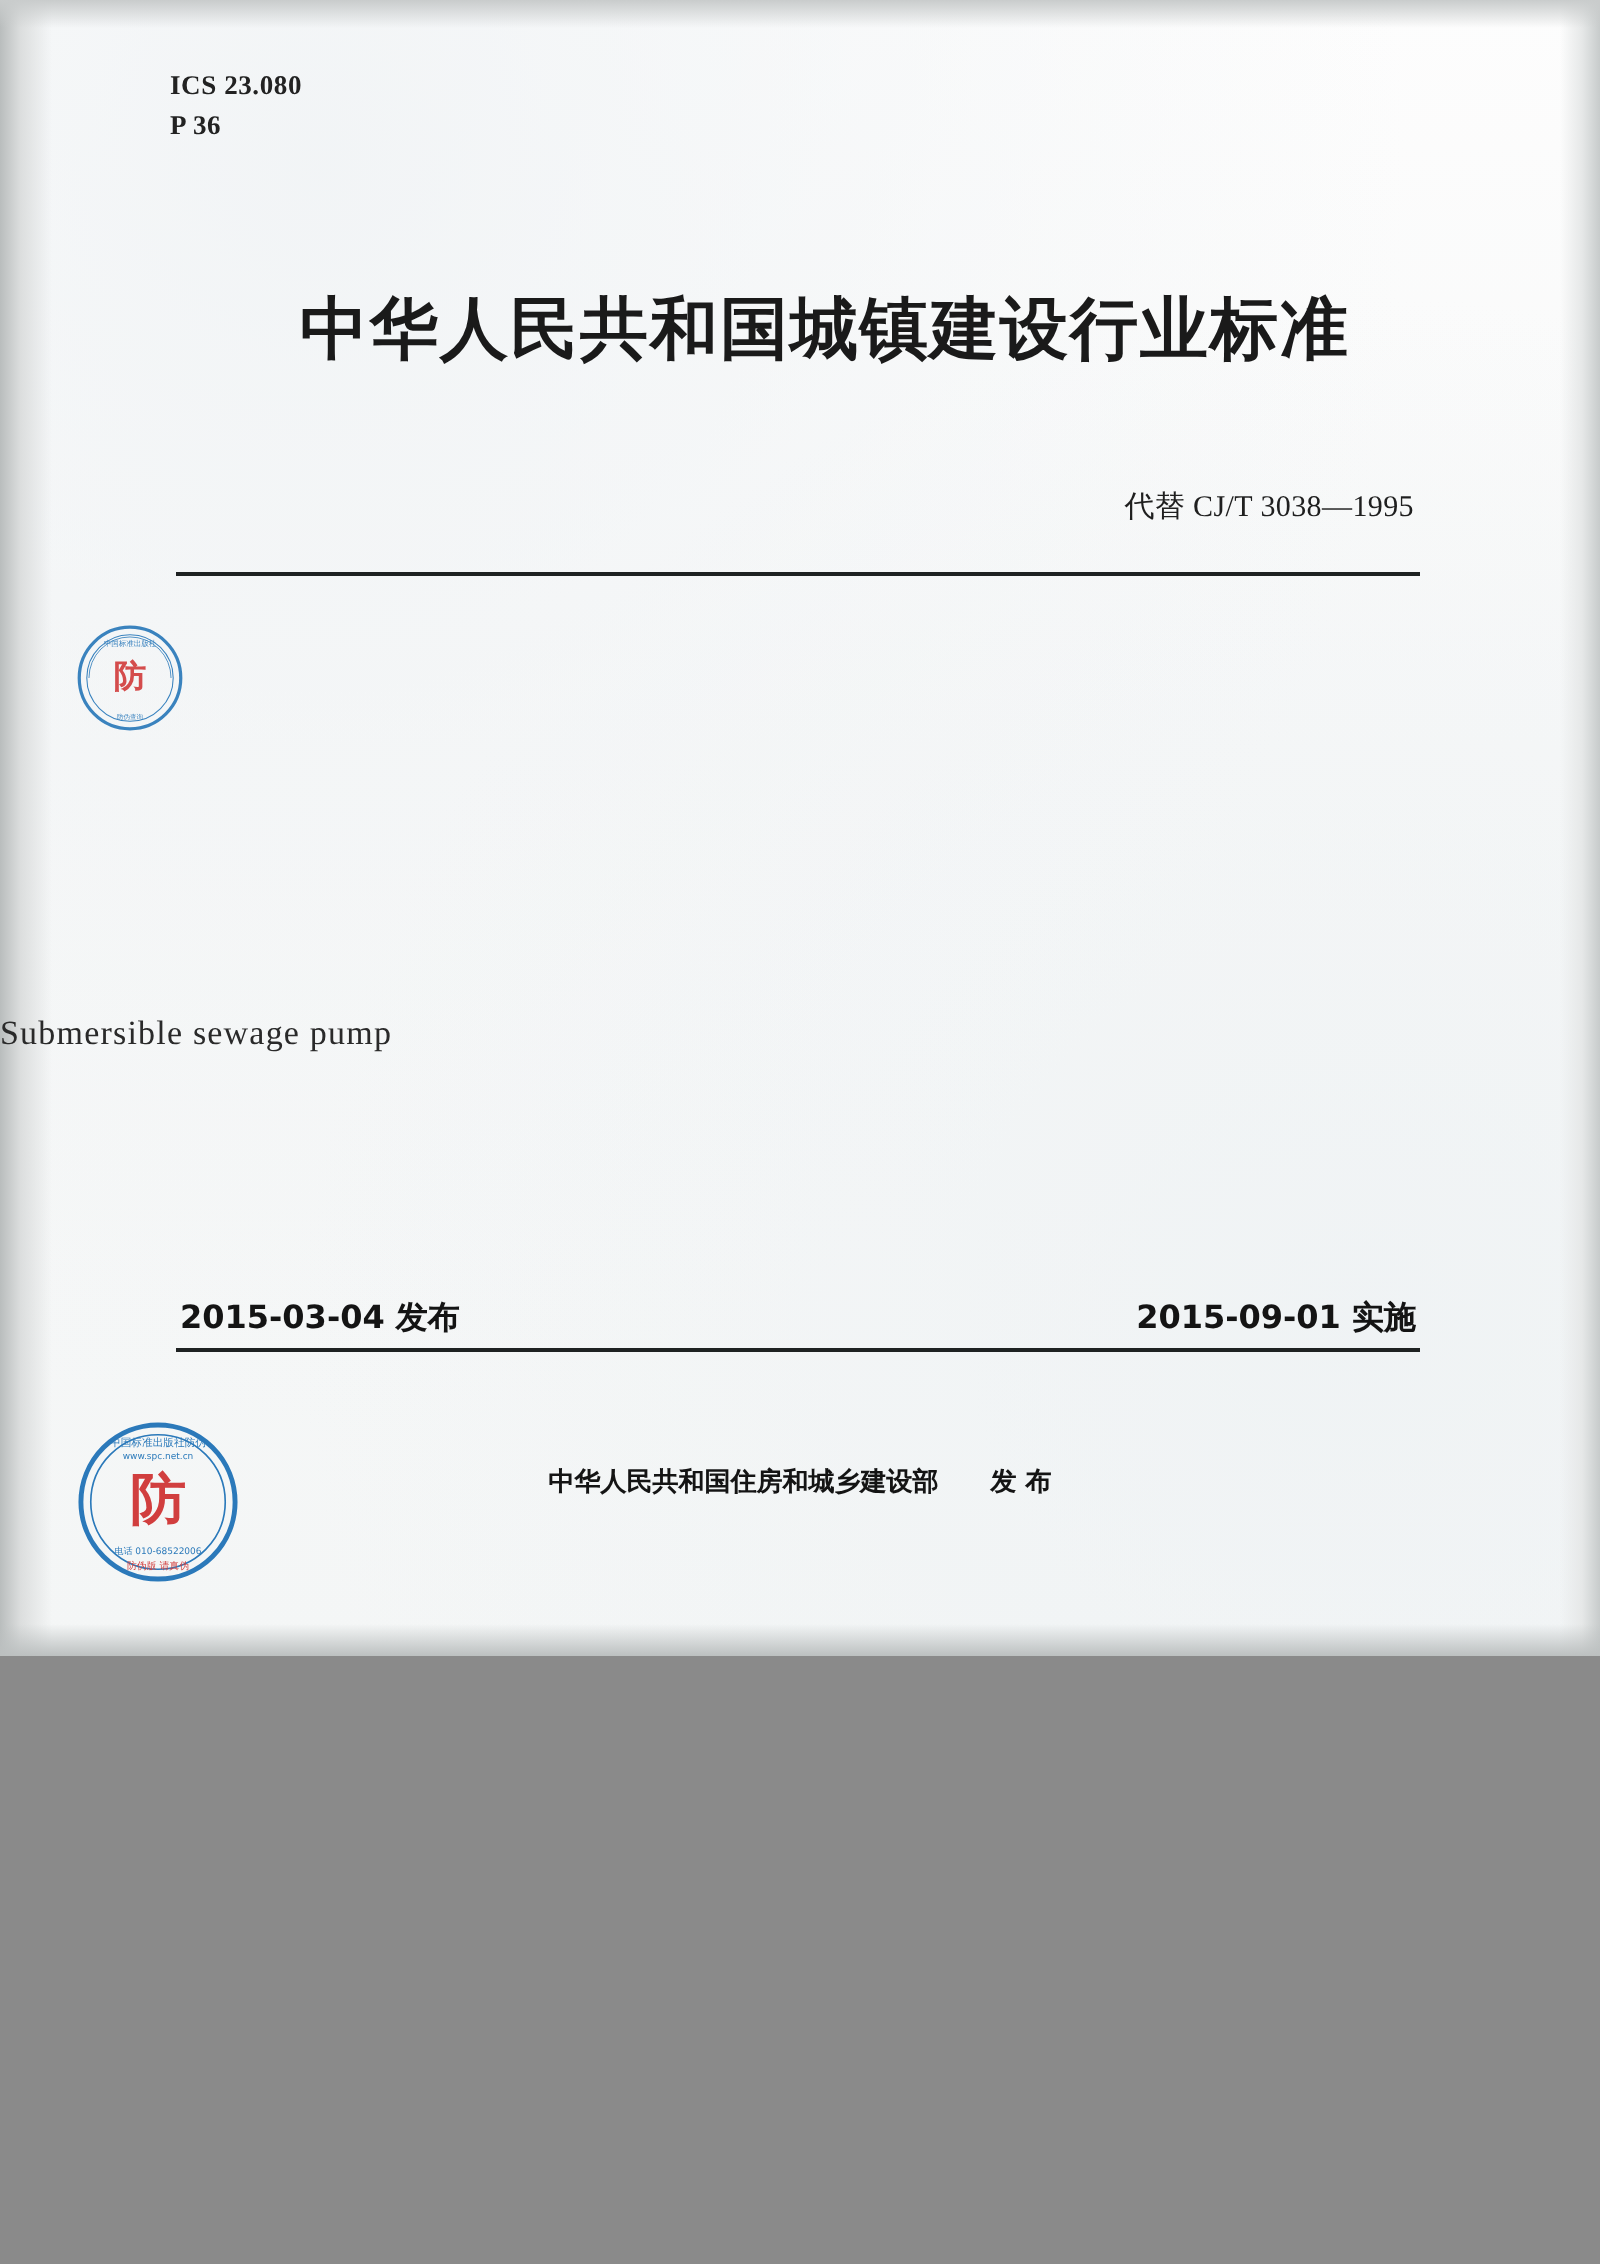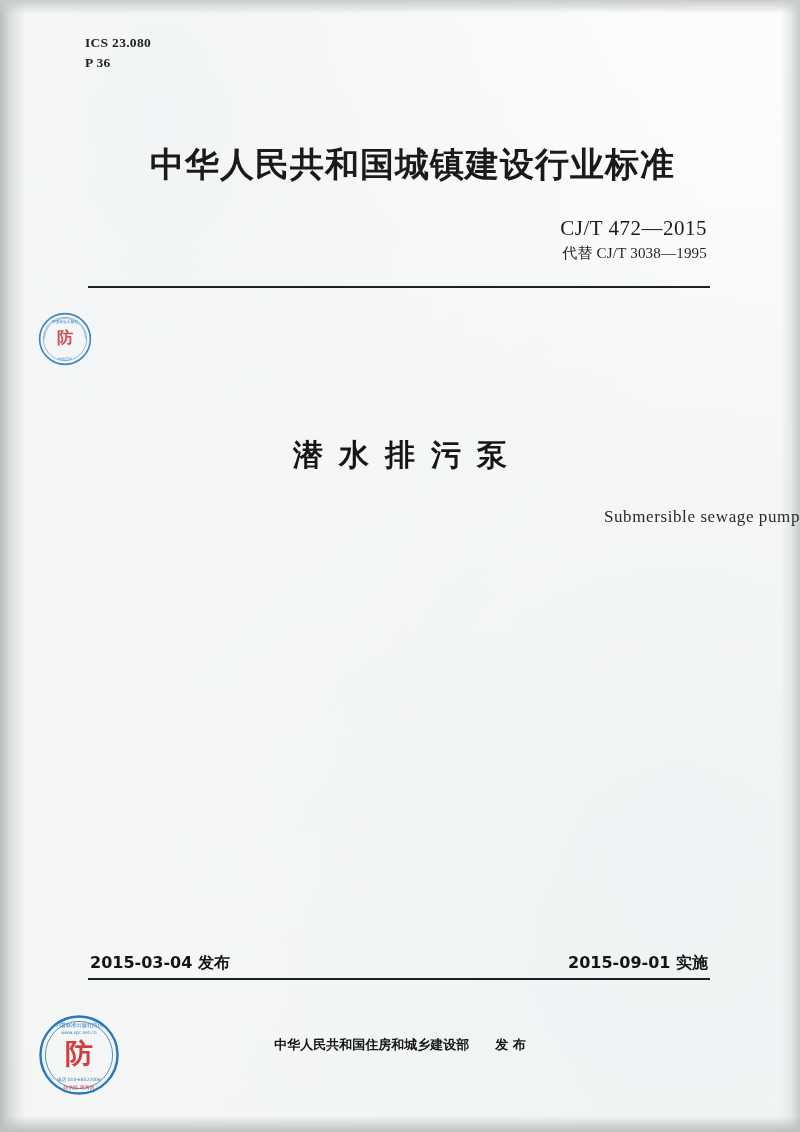--- a/index.html
+++ b/index.html
@@ -3,21 +3,21 @@
 <meta charset="utf-8">
 <style>
   html, body {
     margin: 0;
     padding: 0;
     background: #8a8a8a;
   }
   .page {
     position: relative;
     width: 800px;
-    height: 1132px;
+    height: 828px;
     background: #84cc16;
     overflow: hidden;
     font-family: "Liberation Serif", serif;
     color: #1c1c1c;
   }
   
   .paper-tint {
     position: absolute;
     inset: 0;
     background:
@@ -131,21 +131,21 @@
     font-weight: bold;
     font-size: 30px;
     letter-spacing: 16px;
     text-indent: 16px;
     color: #161616;
   }
   .doc-title-en {
     position: absolute;
     left: 0; right: 0;
     top: 507px;
-    text-align: right;
+    text-align: left;
     font-family: "Liberation Serif", serif;
     font-size: 17px;
     letter-spacing: 0.6px;
     color: #2a2a2a;
   }
 
   .rule-bottom {
     position: absolute;
     left: 88px;
     right: 90px;
@@ -221,26 +221,24 @@
   <div class="edge-bottom"></div>
 
   <div class="ics-block">
     <div class="ics-line">ICS 23.080</div>
     <div class="ics-line">P 36</div>
   </div>
 
 
   <div class="main-title">中华人民共和国城镇建设行业标准</div>
 
-  <div class="std-no">CJ/T 472—2015</div>
   <div class="std-replace">代替 CJ/T 3038—1995</div>
 
   <div class="rule-top"></div>
 
-  <div class="doc-title-cn">潜水排污泵</div>
   <div class="doc-title-en">Submersible sewage pump</div>
 
   <div class="rule-bottom"></div>
 
   <div class="issue-date">2015-03-04 发布</div>
   <div class="effective-date">2015-09-01 实施</div>
 
   <div class="publisher">
     <span>中华人民共和国住房和城乡建设部</span><span class="spacer"></span><span>发 布</span>
   </div>

